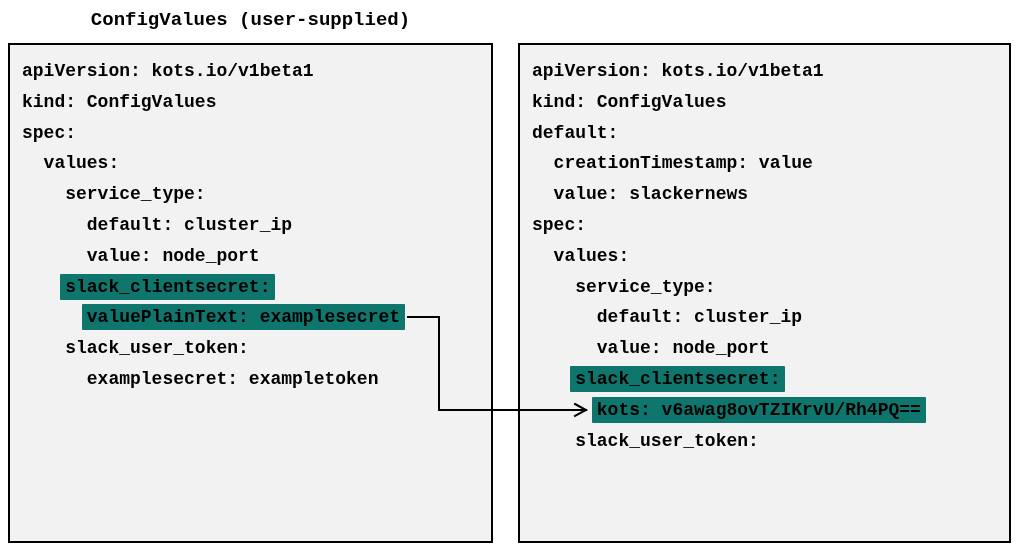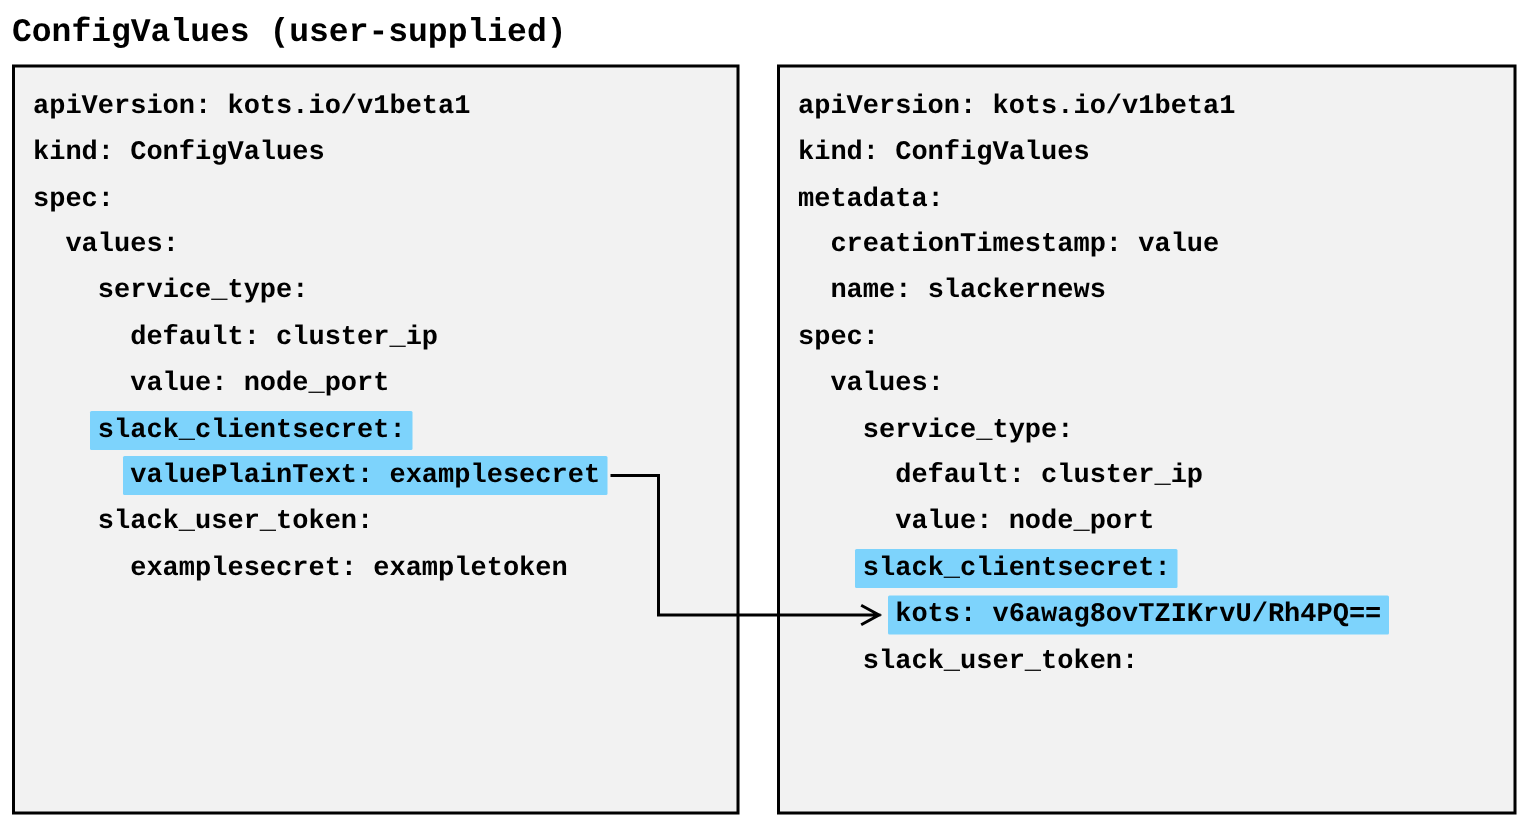--- a/index.html
+++ b/index.html
@@ -7,22 +7,23 @@
     width: 1019px; height: 559px;
     background: #ffffff;
     overflow: hidden;
     font-family: "Liberation Mono", "DejaVu Sans Mono", monospace;
   }
   .stage { position: relative; width: 1019px; height: 559px; }
 
   .box-title {
     position: absolute;
     top: 9px;
+    text-align: center;
     font-weight: bold;
-    font-size: 22px;
+    font-size: 19px;
     color: #000000;
     white-space: pre;
   }
   .box-title.left  { left: 8px;   width: 485px; }
   .box-title.right { left: 518px; width: 493px; }
 
   .config-box {
     position: absolute;
     top: 43px;
     height: 500px;
@@ -37,21 +38,21 @@
   .line {
     white-space: pre;
     font-size: 18px;
     font-weight: bold;
     line-height: 30.8px;
     height: 30.8px;
     color: #000000;
   }
   .line .ind  { white-space: pre; }
   .line .code { white-space: pre; padding: 3px 5px; margin-left: -5px; border-radius: 1px; }
-  .line .code.hl { background: #7dd3fc; margin-top: 46px; }
+  .line .code.hl { background: #0f766e; margin-top: 46px; }
 
   svg.arrow-layer {
     position: absolute;
     left: 0; top: 0;
     width: 1019px; height: 559px;
     pointer-events: none;
   }
 </style>
 </head>
 <body>
@@ -70,23 +71,23 @@
     <div class="line"><span class="ind">      </span><span class="code">value: node_port</span></div>
     <div class="line"><span class="ind">    </span><span class="code hl">slack_clientsecret:</span></div>
     <div class="line"><span class="ind">      </span><span class="code hl" id="hl-from">valuePlainText: examplesecret</span></div>
     <div class="line"><span class="ind">    </span><span class="code">slack_user_token:</span></div>
     <div class="line"><span class="ind">      </span><span class="code">examplesecret: exampletoken</span></div>
   </div>
 
   <div class="config-box right">
     <div class="line"><span class="ind"></span><span class="code">apiVersion: kots.io/v1beta1</span></div>
     <div class="line"><span class="ind"></span><span class="code">kind: ConfigValues</span></div>
-    <div class="line"><span class="ind"></span><span class="code">metadata:</span></div>
+    <div class="line"><span class="ind"></span><span class="code">default:</span></div>
     <div class="line"><span class="ind">  </span><span class="code">creationTimestamp: value</span></div>
-    <div class="line"><span class="ind">  </span><span class="code">name: slackernews</span></div>
+    <div class="line"><span class="ind">  </span><span class="code">value: slackernews</span></div>
     <div class="line"><span class="ind"></span><span class="code">spec:</span></div>
     <div class="line"><span class="ind">  </span><span class="code">values:</span></div>
     <div class="line"><span class="ind">    </span><span class="code">service_type:</span></div>
     <div class="line"><span class="ind">      </span><span class="code">default: cluster_ip</span></div>
     <div class="line"><span class="ind">      </span><span class="code">value: node_port</span></div>
     <div class="line"><span class="ind">    </span><span class="code hl">slack_clientsecret:</span></div>
     <div class="line"><span class="ind">      </span><span class="code hl" id="hl-to">kots: v6awag8ovTZIKrvU/Rh4PQ==</span></div>
     <div class="line"><span class="ind">    </span><span class="code">slack_user_token:</span></div>
   </div>
 

